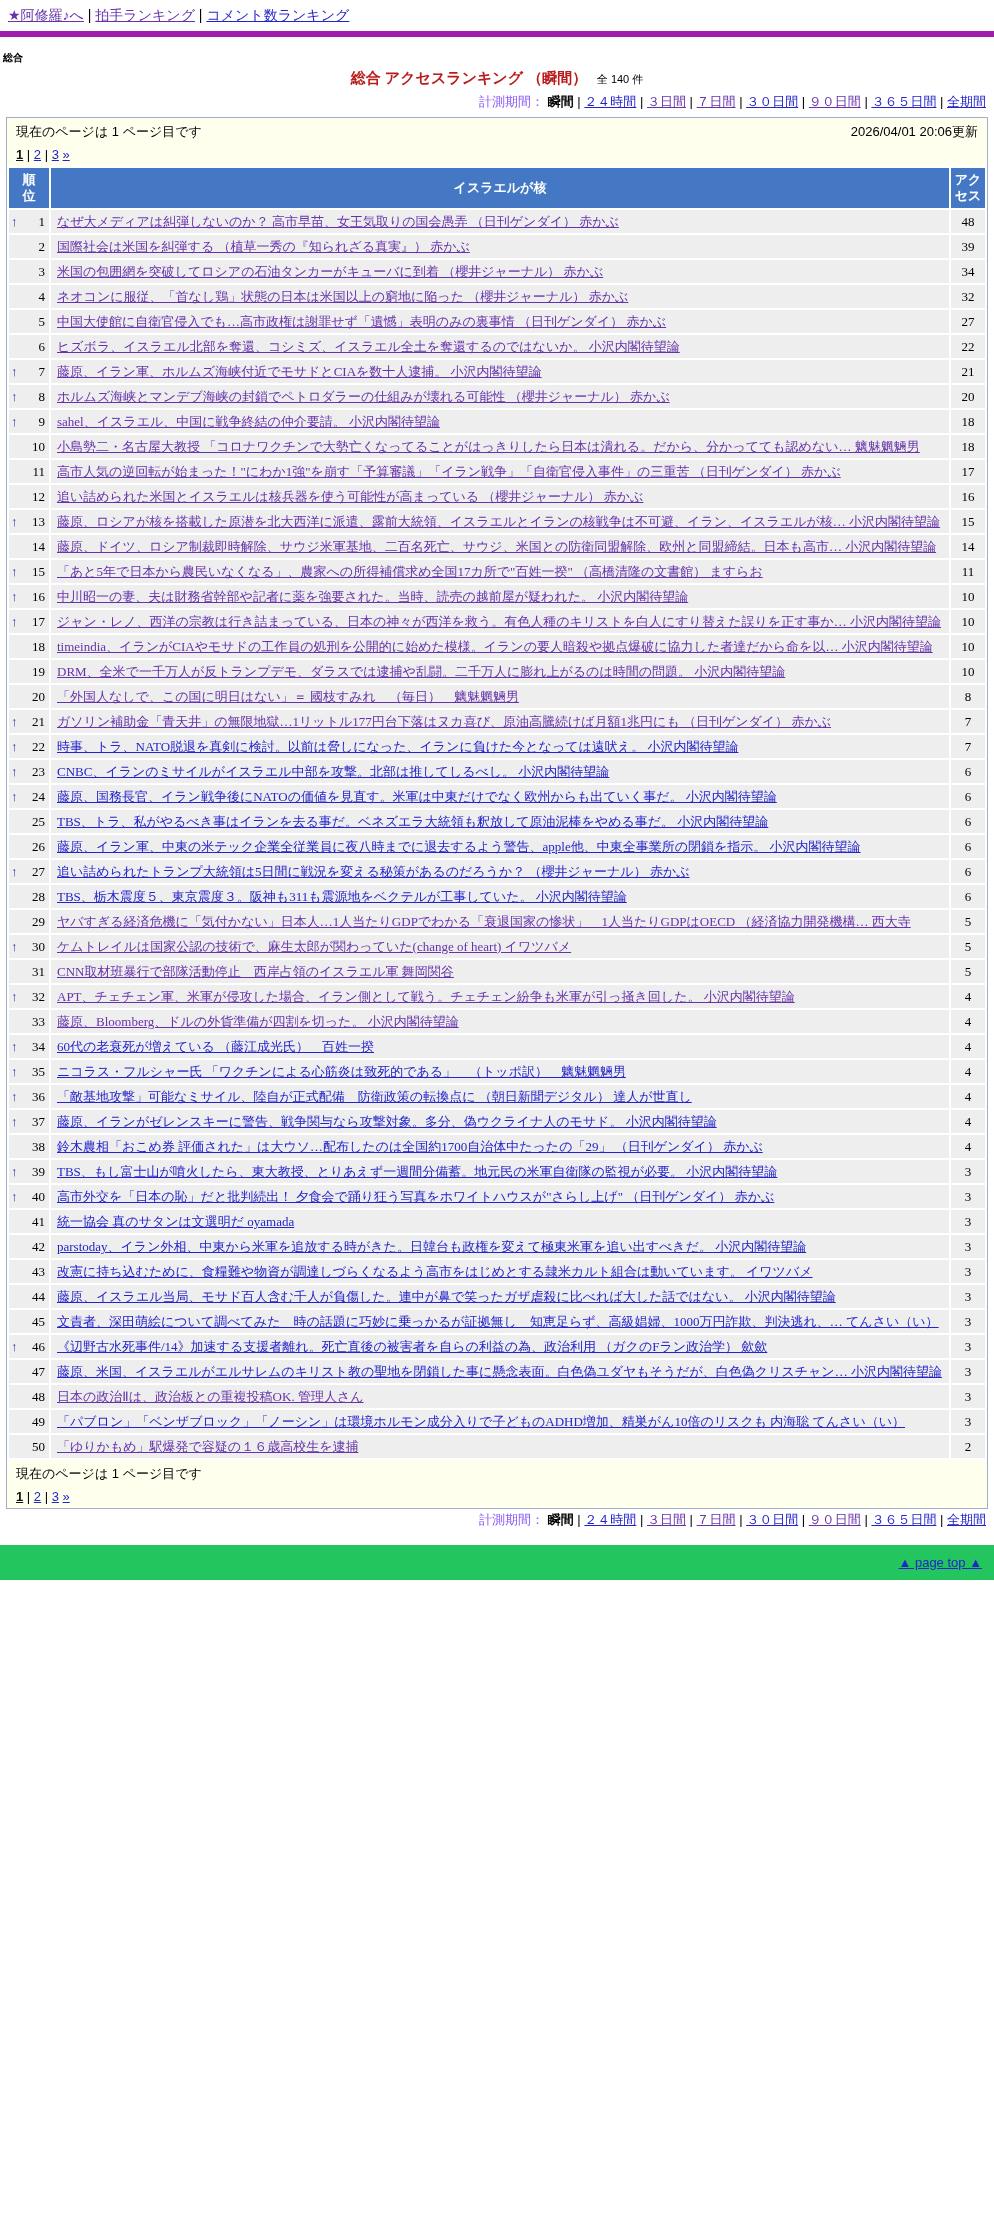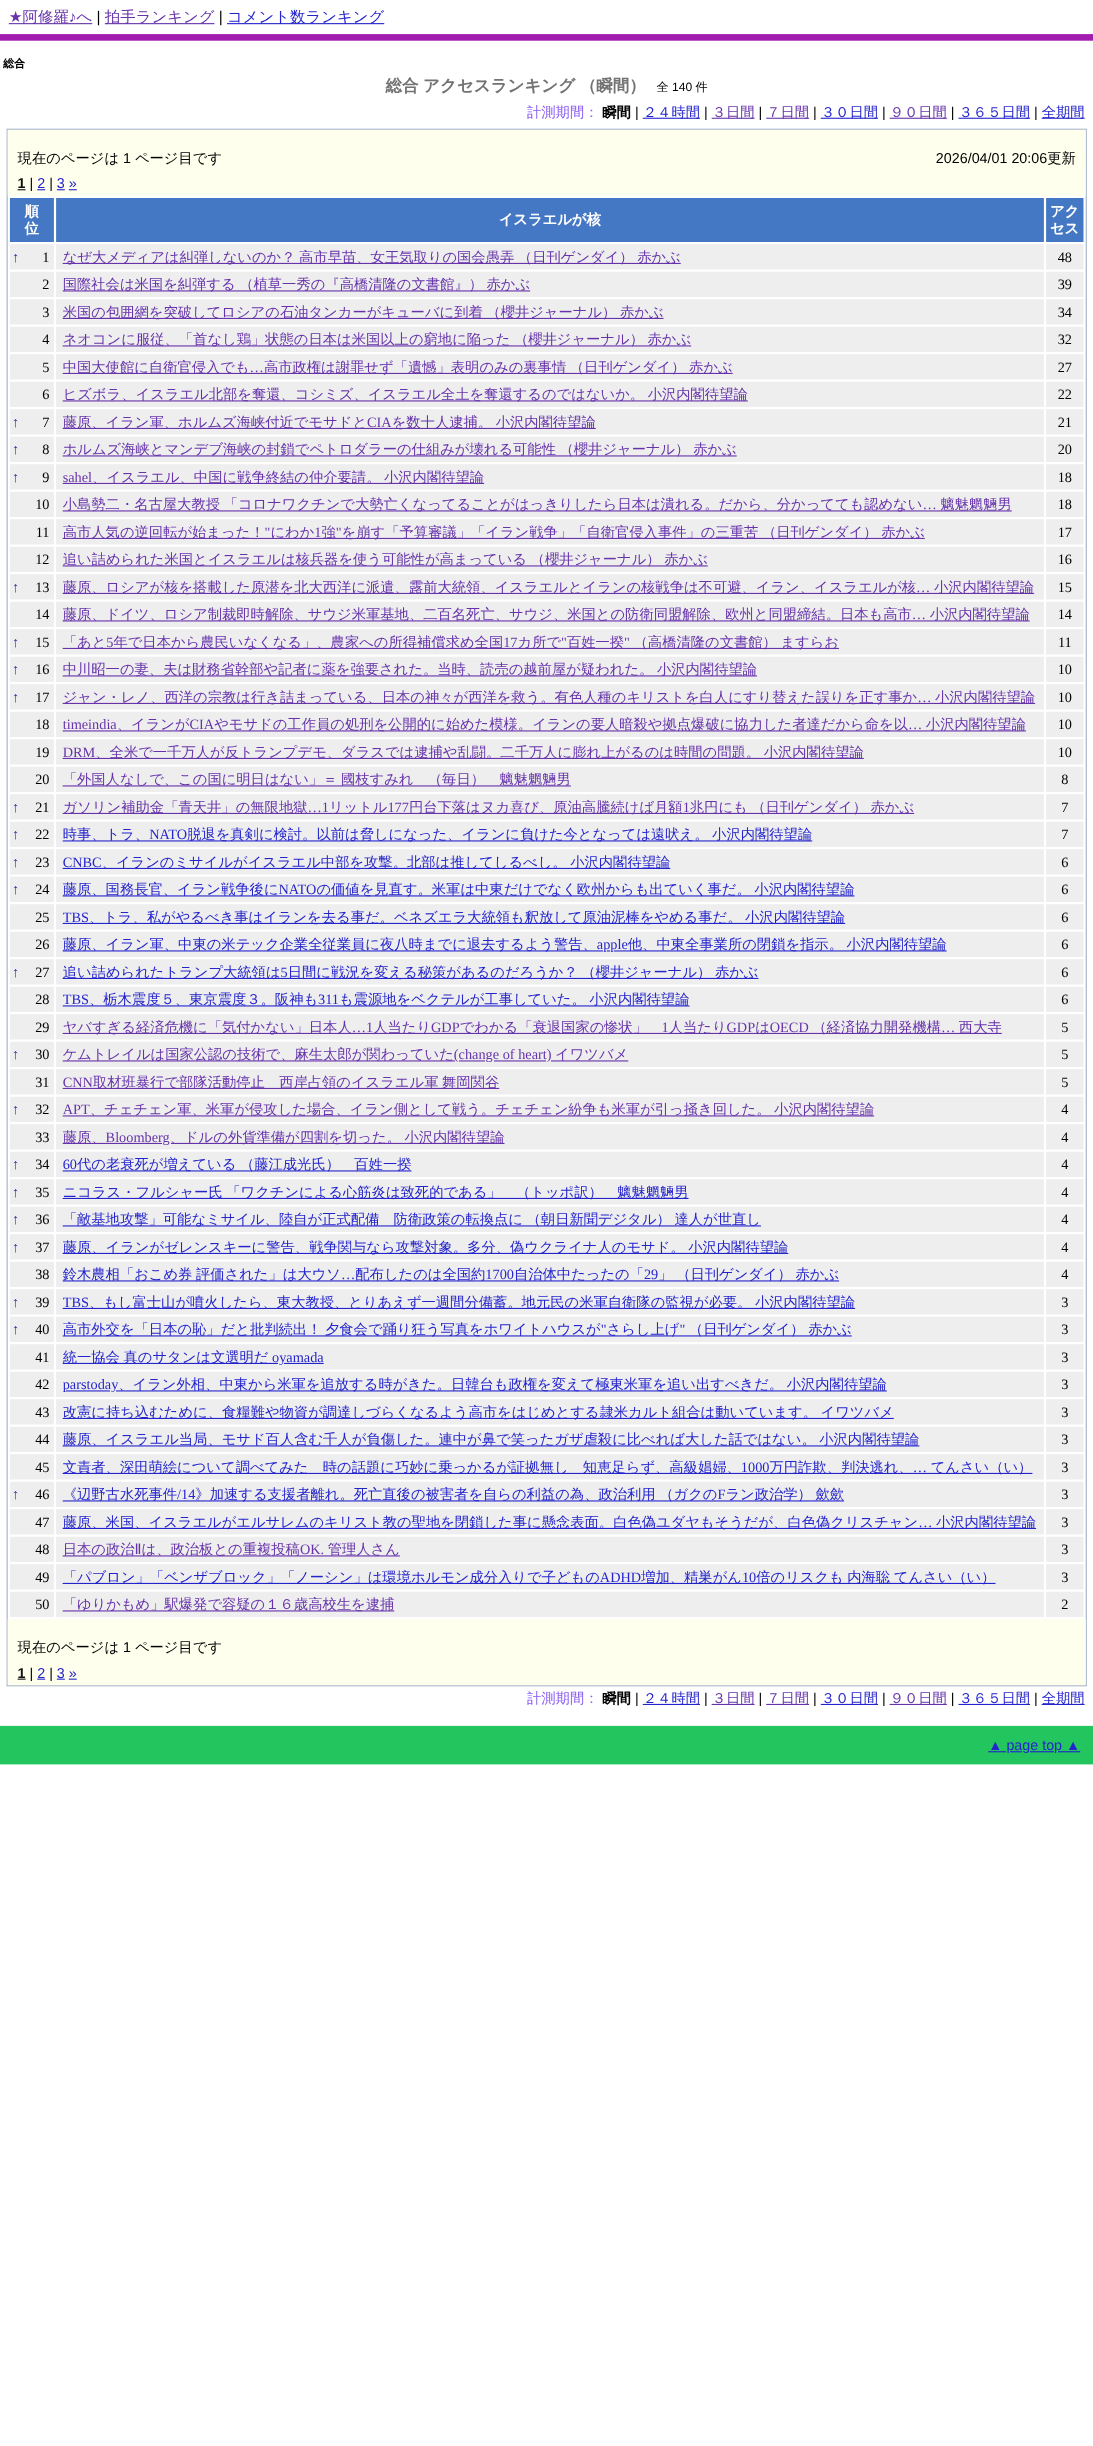--- a/index.html
+++ b/index.html
@@ -4,27 +4,27 @@
 <style>
   html,body{margin:0;padding:0;background:#ffffff;color:#000;
     font-family:"Liberation Sans","DejaVu Sans",sans-serif;font-size:13px;}
   a{cursor:pointer;}
   .lv{color:#6633aa;text-decoration:underline;}
   .lb{color:#2424cc;text-decoration:underline;}
   .sep{color:#000;}
   .topnav{padding:7px 8px 6px 8px;font-size:14px;border-bottom:6px solid #a21caf;}
   .category{font-size:10px;font-weight:bold;padding:14px 3px 2px 3px;}
   .title-line{text-align:center;padding:2px 0 3px 0;}
-  .main-title{color:#737373;font-weight:bold;font-size:15px;}
+  .main-title{color:#b91c1c;font-weight:bold;font-size:15px;}
   .total{font-size:11px;margin-left:6px;}
   .period-line{padding:2px 8px 4px 0;text-align:right;}
   .period-label{color:#8b5cf6;}
   .cur-period{font-weight:bold;}
   .container{margin:2px 6px 0 6px;border:1px solid #9fafc9;background:#ffffff;}
-  .cream{background:#ffffee;padding:17px 9px 4px 9px;}
+  .cream{background:#ffffee;padding:5px 9px 4px 9px;}
   .cream-row{display:flex;justify-content:space-between;align-items:flex-start;}
   .pag{margin-top:6px;}
   .pag .cur{color:#111;font-weight:bold;text-decoration:underline;}
   table.rank{width:100%;border-collapse:separate;border-spacing:2px;font-family:Liberation Serif, serif;}
   table.rank th{background:#4478c4;color:#fff;font-weight:bold;font-size:13px;
     padding:4px 2px;vertical-align:middle;}
   .th-rank{width:34px;}
   .th-acc{width:28px;}
   .wraphdr{width:15px;margin:0 auto;word-break:break-all;line-height:16px;}
   .wraphdr2{width:27px;margin:0 auto;word-break:break-all;line-height:16px;}
@@ -72,21 +72,21 @@
       </tr>
     </thead>
     <tbody>
         <tr>
           <td class="c-rank"><span class="up">↑</span><span class="rn">1</span></td>
           <td class="c-title"><a class="lv">なぜ大メディアは糾弾しないのか？ 高市早苗、女王気取りの国会愚弄 （日刊ゲンダイ） 赤かぶ</a></td>
           <td class="c-acc">48</td>
         </tr>
         <tr>
           <td class="c-rank"><span class="rn">2</span></td>
-          <td class="c-title"><a class="lv">国際社会は米国を糾弾する （植草一秀の『高橋清隆の文書館』） 赤かぶ</a></td>
+          <td class="c-title"><a class="lv">国際社会は米国を糾弾する （植草一秀の『知られざる真実』） 赤かぶ</a></td>
           <td class="c-acc">39</td>
         </tr>
         <tr>
           <td class="c-rank"><span class="rn">3</span></td>
           <td class="c-title"><a class="lv">米国の包囲網を突破してロシアの石油タンカーがキューバに到着 （櫻井ジャーナル） 赤かぶ</a></td>
           <td class="c-acc">34</td>
         </tr>
         <tr>
           <td class="c-rank"><span class="rn">4</span></td>
           <td class="c-title"><a class="lv">ネオコンに服従、「首なし鶏」状態の日本は米国以上の窮地に陥った （櫻井ジャーナル） 赤かぶ</a></td>

